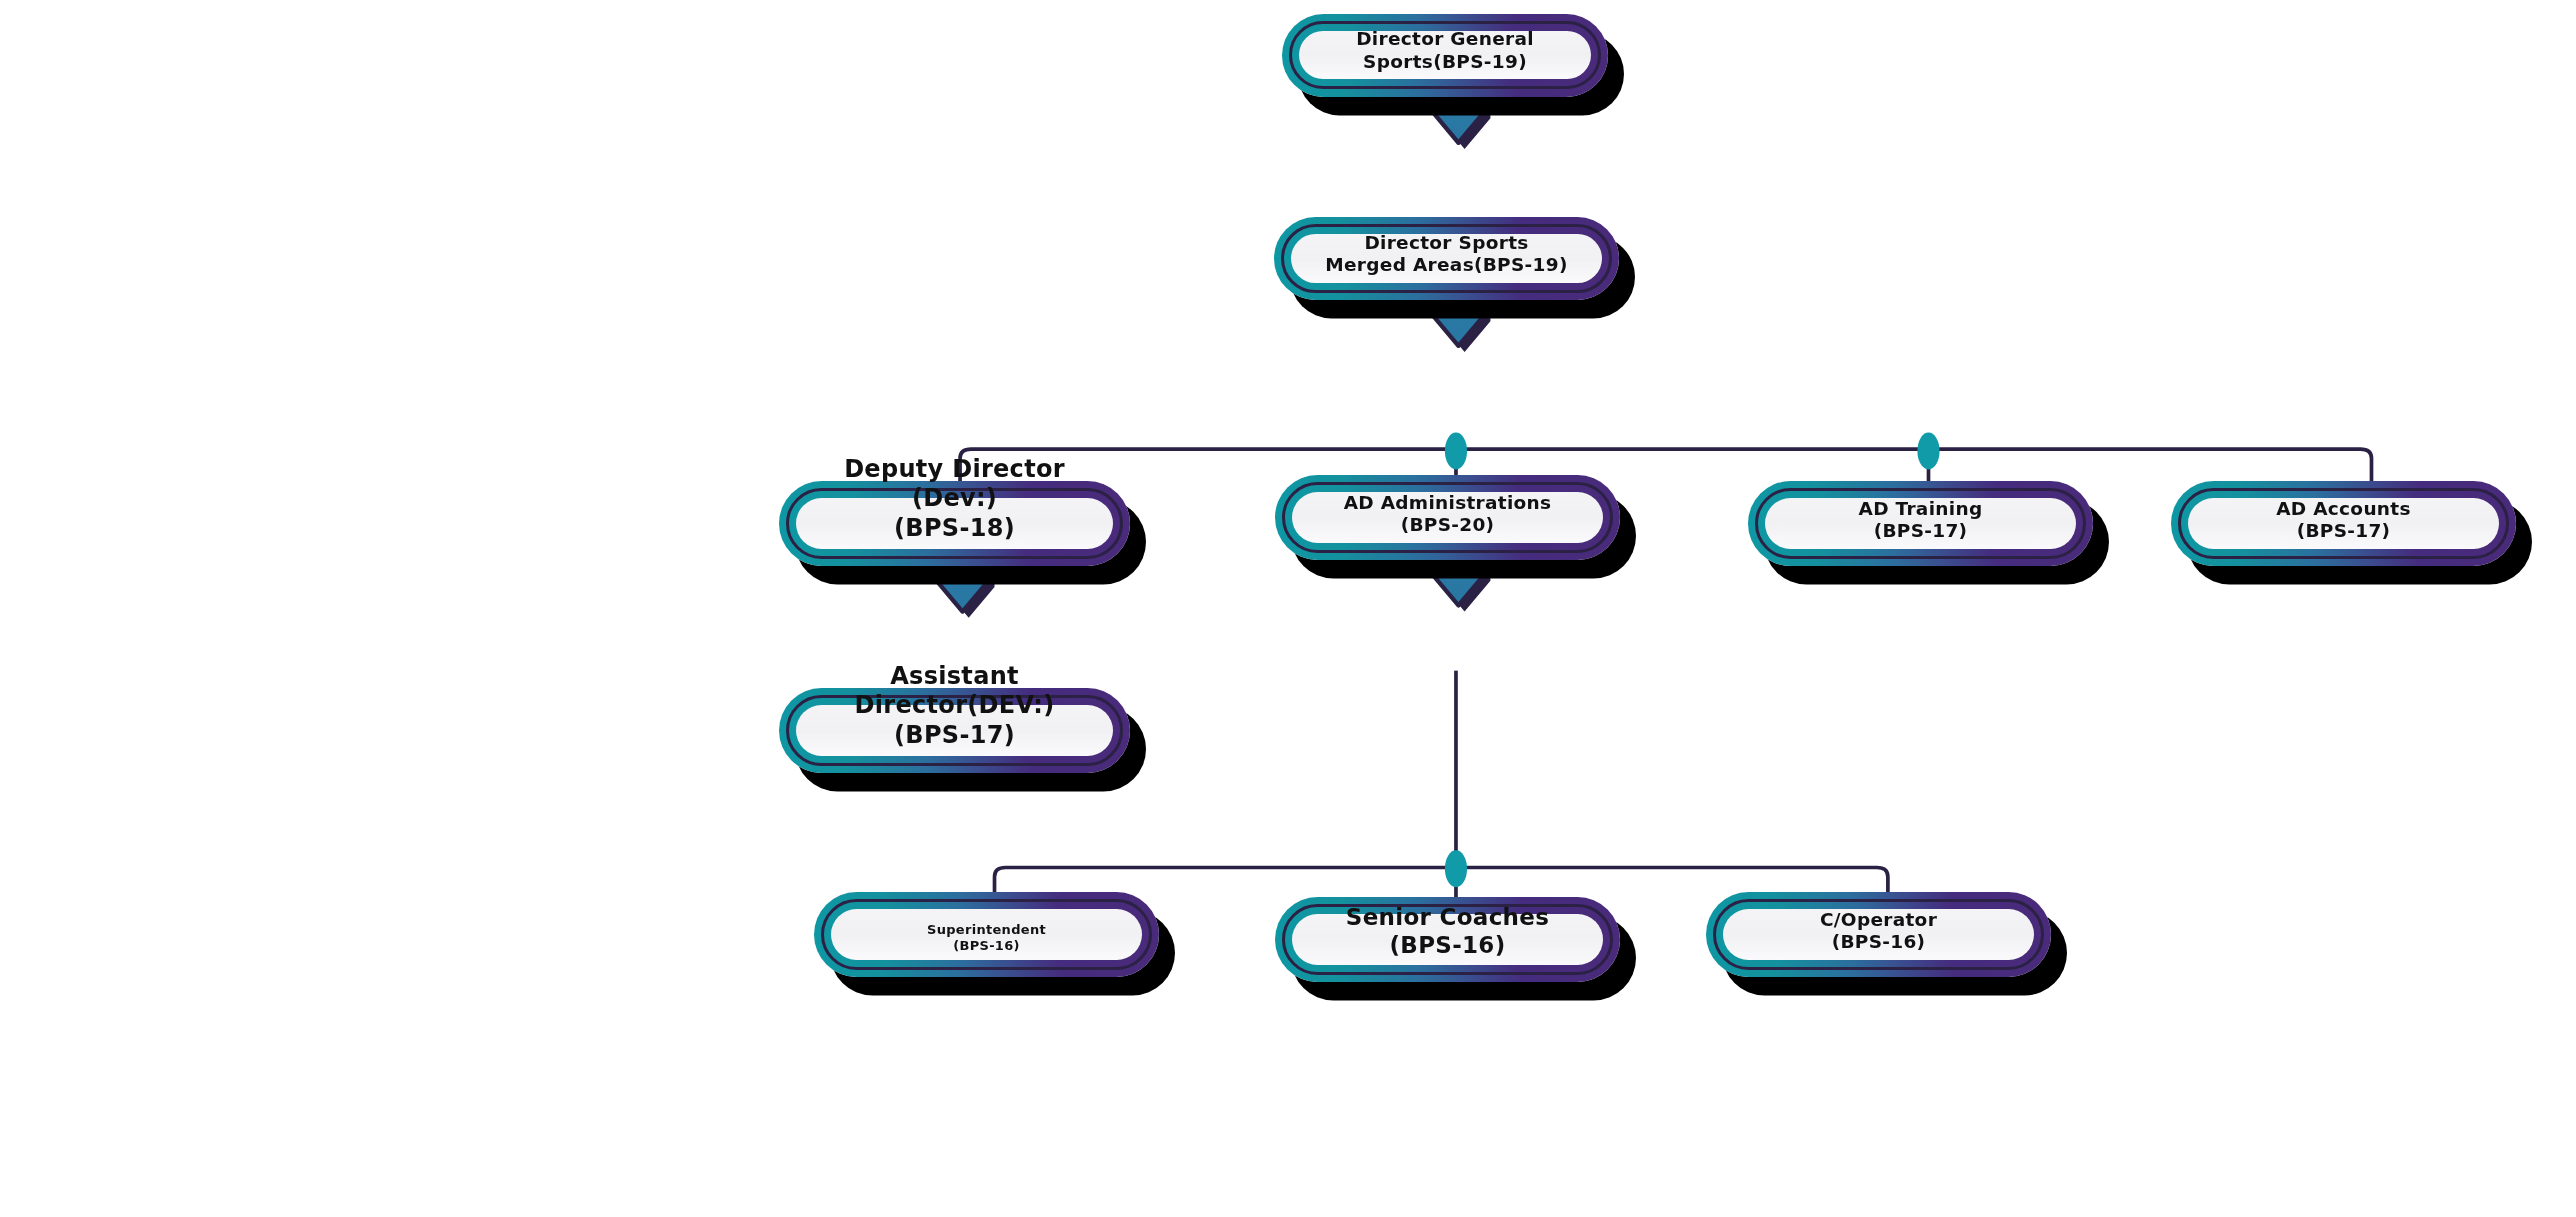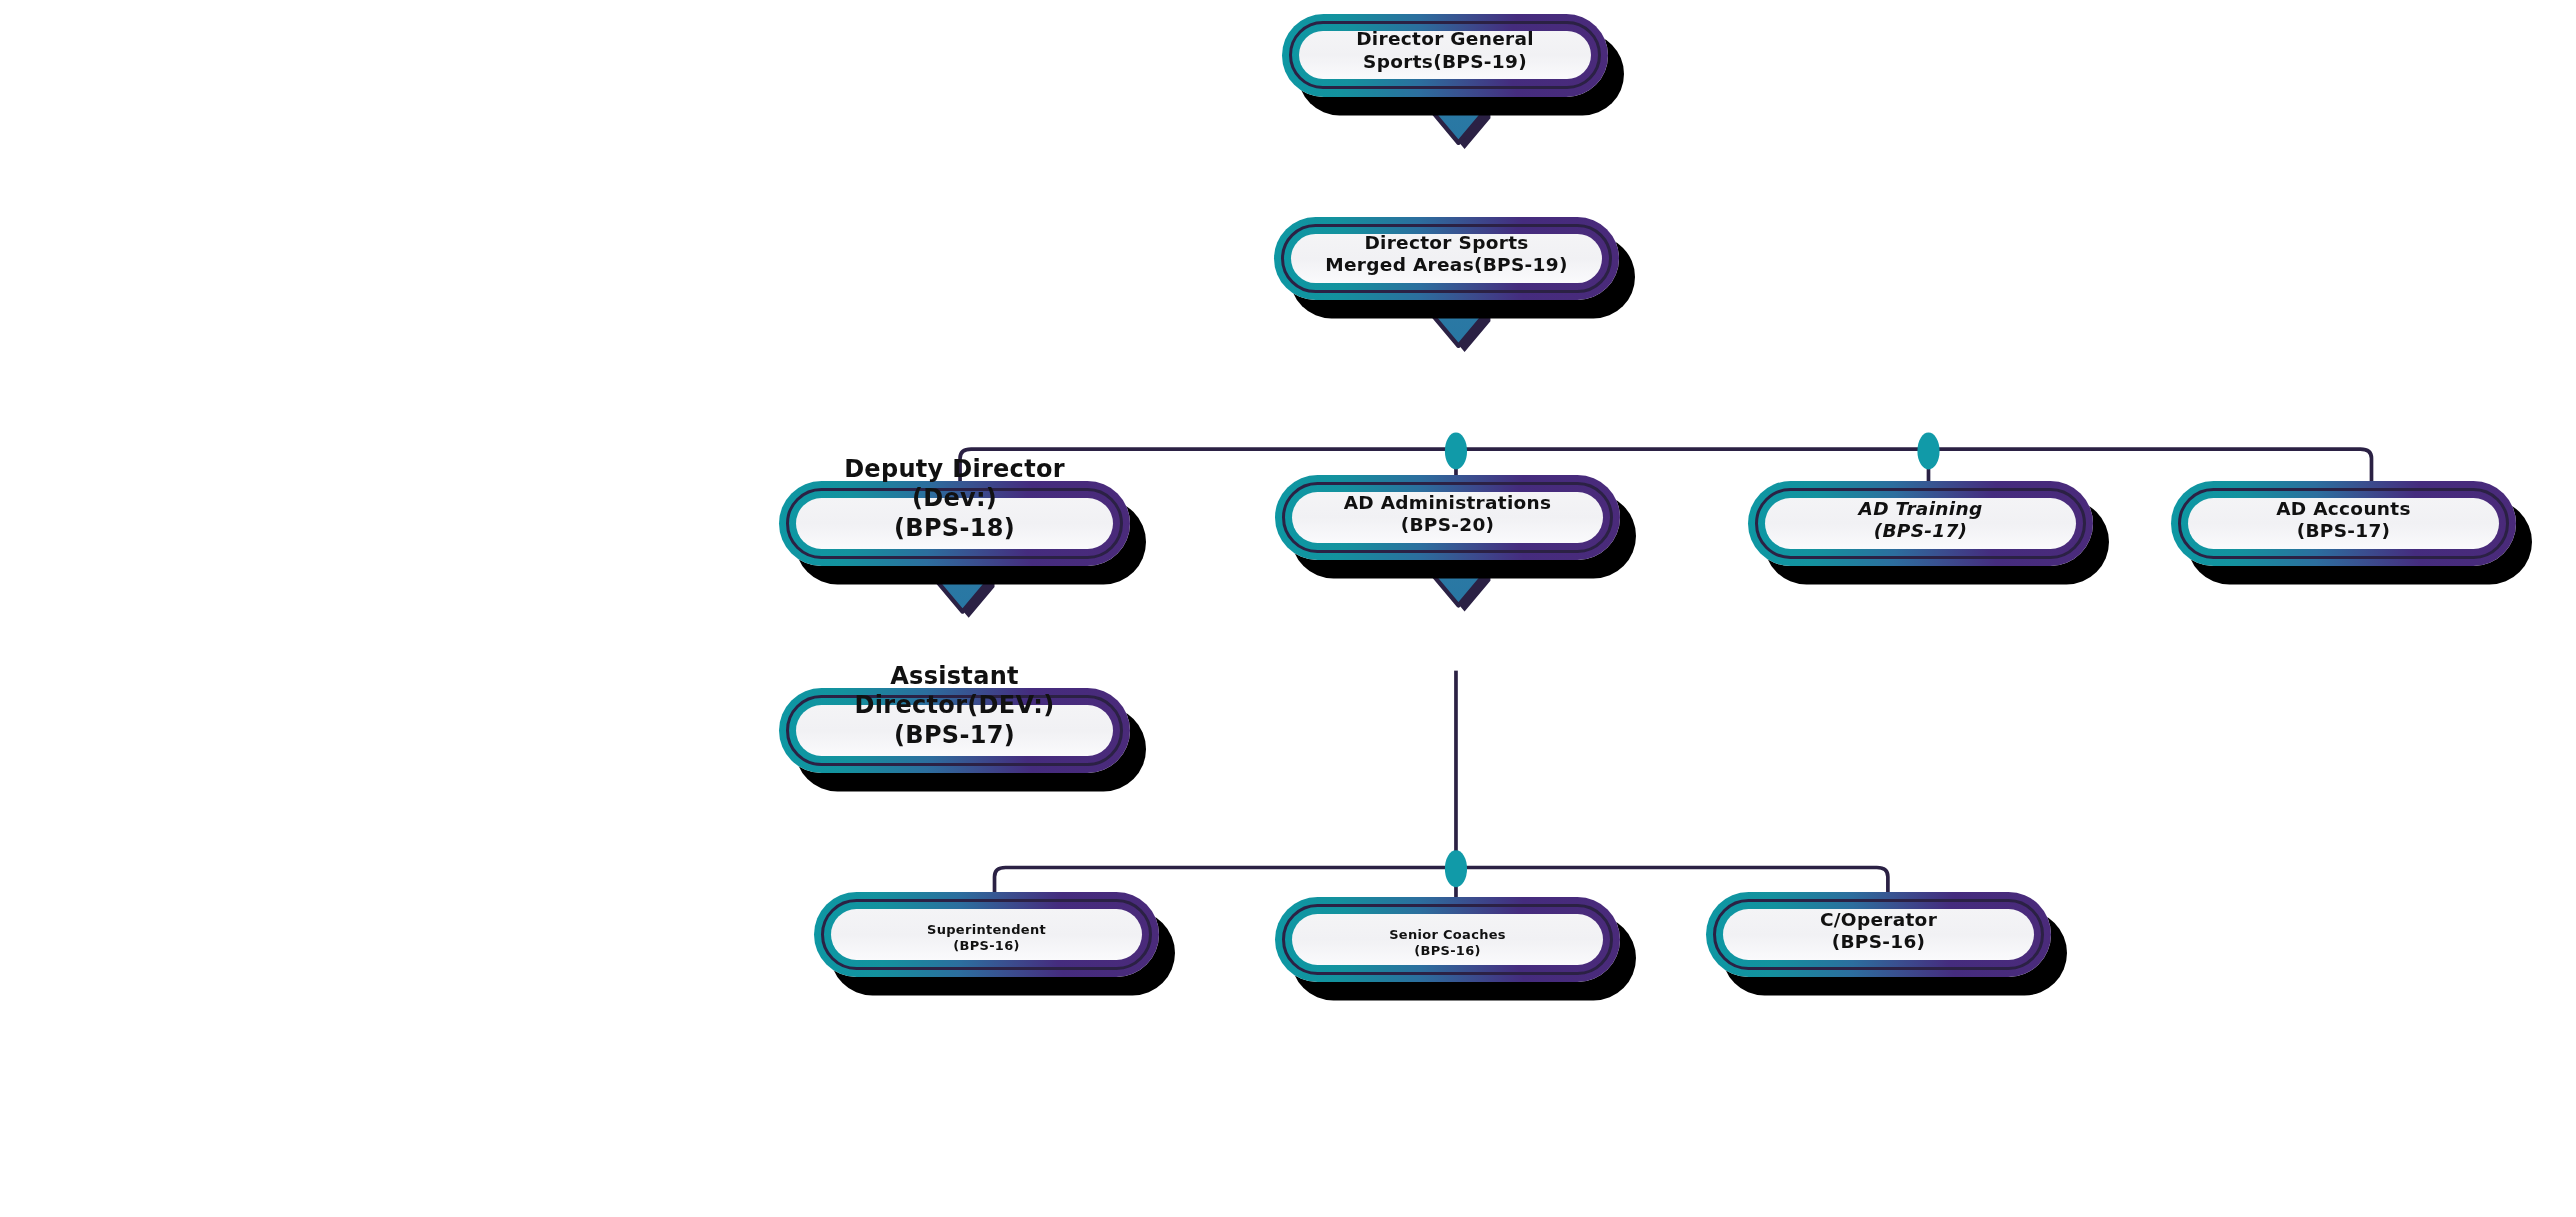--- a/index.html
+++ b/index.html
@@ -174,21 +174,21 @@
         <div class="node-ring">
           <div class="node-face">
             <div class="node-label" style="font-size: 18.5px;">AD Administrations
 (BPS-20)</div>
           </div>
         </div>
       </div>
       <div class="node" style="left: 1748px; top: 481px; width: 345px; height: 85px;">
         <div class="node-ring">
           <div class="node-face">
-            <div class="node-label" style="font-size: 18.5px; font-style: italic;">AD Training
+            <div class="node-label" style="font-size: 18.5px;">AD Training
 (BPS-17)</div>
           </div>
         </div>
       </div>
       <div class="node" style="left: 2171px; top: 481px; width: 345px; height: 85px;">
         <div class="node-ring">
           <div class="node-face">
             <div class="node-label" style="font-size: 18.5px;">AD Accounts
 (BPS-17)</div>
           </div>
@@ -206,21 +206,21 @@
         <div class="node-ring">
           <div class="node-face">
             <div class="node-label" style="font-size: 13px;">Superintendent
 (BPS-16)</div>
           </div>
         </div>
       </div>
       <div class="node" style="left: 1275px; top: 897px; width: 345px; height: 85px;">
         <div class="node-ring">
           <div class="node-face">
-            <div class="node-label" style="font-size: 13px;">Senior Coaches
+            <div class="node-label" style="font-size: 23px;">Senior Coaches
 (BPS-16)</div>
           </div>
         </div>
       </div>
       <div class="node" style="left: 1706px; top: 892px; width: 345px; height: 85px;">
         <div class="node-ring">
           <div class="node-face">
             <div class="node-label" style="font-size: 18.5px;">C/Operator
 (BPS-16)</div>
           </div>

